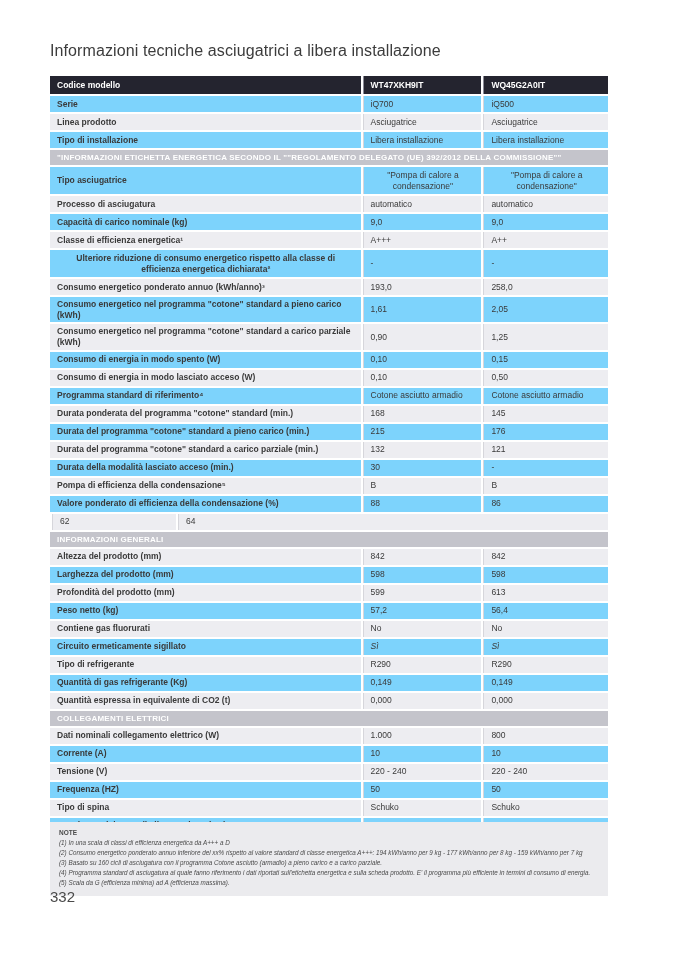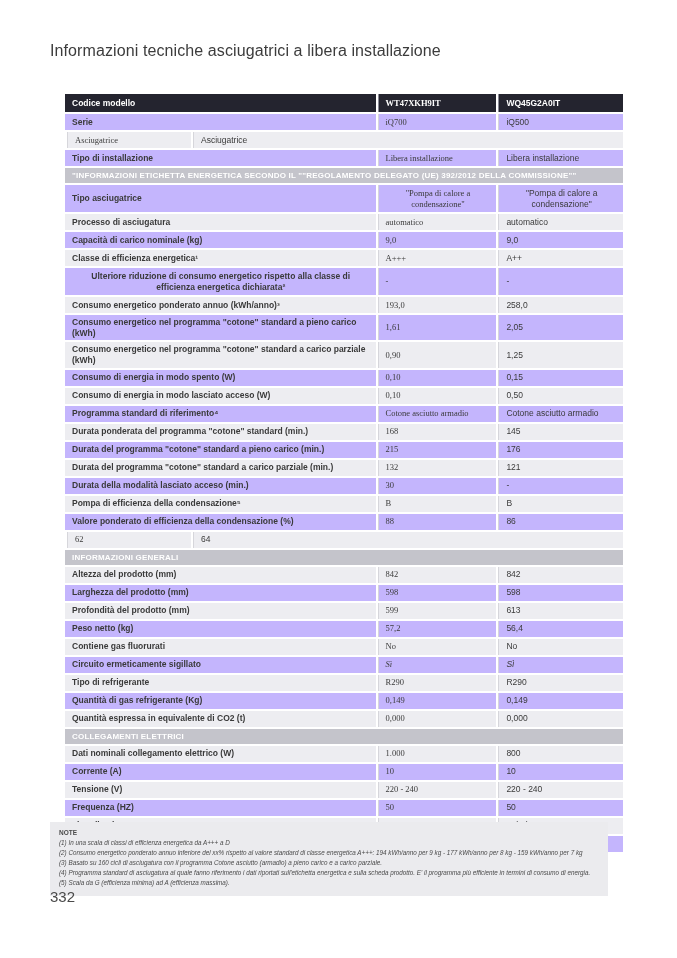--- a/index.html
+++ b/index.html
@@ -2,36 +2,36 @@
 <html><head>
 <meta charset="utf-8">
 <style>
   * { margin:0; padding:0; box-sizing:border-box; }
   html,body { background:#ffffff; }
   body { font-family:"Liberation Sans","DejaVu Sans",sans-serif; color:#3a3a3a; }
   .page { position:relative; width:677px; height:958px; background:#ffffff; overflow:hidden; }
 
   .title { position:absolute; left:50px; top:42px; font-size:16px; font-weight:400; color:#3c3c3c; letter-spacing:0.1px; }
 
-  .spec-table { position:absolute; left:50px; top:94px; width:558px; font-size:8.5px;margin-left:15px; }
+  .spec-table { position:absolute; left:50px; top:76px; width:558px; font-size:8.5px; }
 
   .thead { display:flex; background:#24242f; color:#ffffff; font-weight:bold; min-height:18px; align-items:center; }
   .thead .cell { color:#ffffff; }
 
   .section-heading { margin-top:2px; background:#c4c4cb; color:#ffffff; font-weight:bold; font-size:8px;
     min-height:15px; display:flex; align-items:center; padding:2px 6px 2px 7px; letter-spacing:0.2px; }
 
-  .row { display:flex; margin-top:2px; min-height:16px; align-items:center; background:#c4b5fd; }
+  .row { display:flex; margin-top:2px; min-height:16px; align-items:center; background:#7dd3fc; }
   .row.shaded { background:#ededf1; }
   .row.tall { min-height:27px;text-align:center; }
   .row.italic .c2, .row.italic .c3 { font-style:italic; }
 
   .cell { padding:2px 6px 2px 7px; line-height:1.25; align-self:stretch; display:flex; align-items:center; }
   .c1 { width:325px; font-weight:bold; }
-  .c2 { width:126px;font-family:Liberation Serif, serif; }
+  .c2 { width:126px; }
   .c3 { width:132px; }
   .c2, .c3 { border-left:2px solid #ffffff; box-shadow:inset 1px 0 0 #d6d6db; padding-left:8px; font-weight:normal; }
   .thead .c1 { font-weight:bold; }
   .thead .c2, .thead .c3 { font-weight:bold; box-shadow:inset 1px 0 0 #8a8a96; }
 
   .notes-box { position:absolute; left:50px; top:822px; width:558px; background:#ebebee; padding:7px 10px 8px 9px; }
   .notes-title { font-size:6.5px; font-weight:bold; color:#4a4a4a; margin-bottom:2px; }
   .note-item { font-size:6.3px; font-style:italic; color:#4a4a4a; line-height:1.6; }
 
   .page-number { position:absolute; left:50px; top:888px; font-size:15px; color:#4a4a4a; }
@@ -49,20 +49,21 @@
       <div class="cell c2">WT47XKH9IT</div>
       <div class="cell c3">WQ45G2A0IT</div>
     </div>
     <div id="table-body">
         <div class="row">
           <div class="cell c1">Serie</div>
           <div class="cell c2">iQ700</div>
           <div class="cell c3">iQ500</div>
         </div>
         <div class="row shaded">
+          <div class="cell c1">Linea prodotto</div>
           <div class="cell c2">Asciugatrice</div>
           <div class="cell c3">Asciugatrice</div>
         </div>
         <div class="row">
           <div class="cell c1">Tipo di installazione</div>
           <div class="cell c2">Libera installazione</div>
           <div class="cell c3">Libera installazione</div>
         </div>
         <div class="section-heading">"INFORMAZIONI ETICHETTA ENERGETICA SECONDO IL ""REGOLAMENTO DELEGATO (UE) 392/2012 DELLA COMMISSIONE""</div>
         <div class="row tall">

